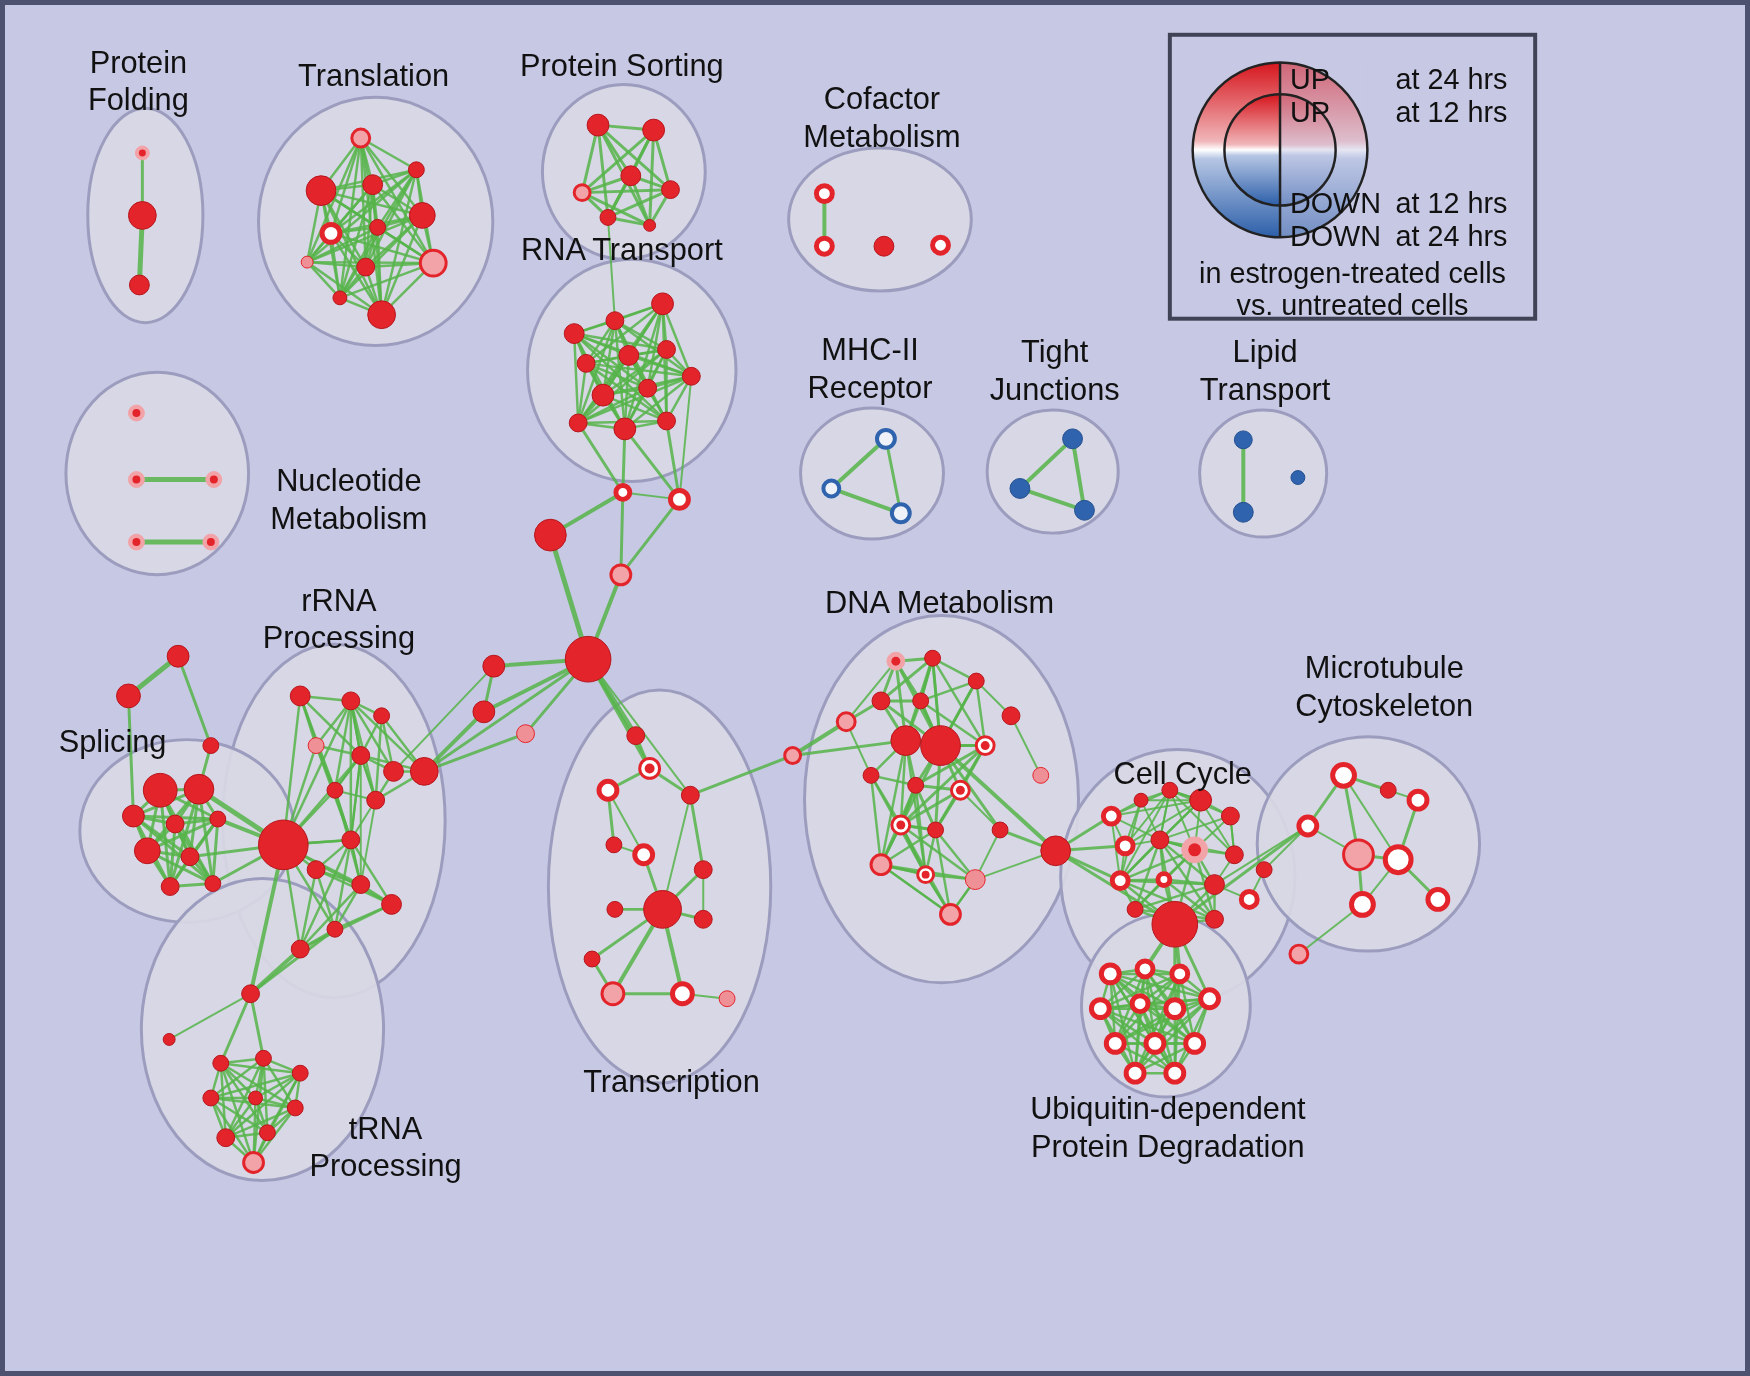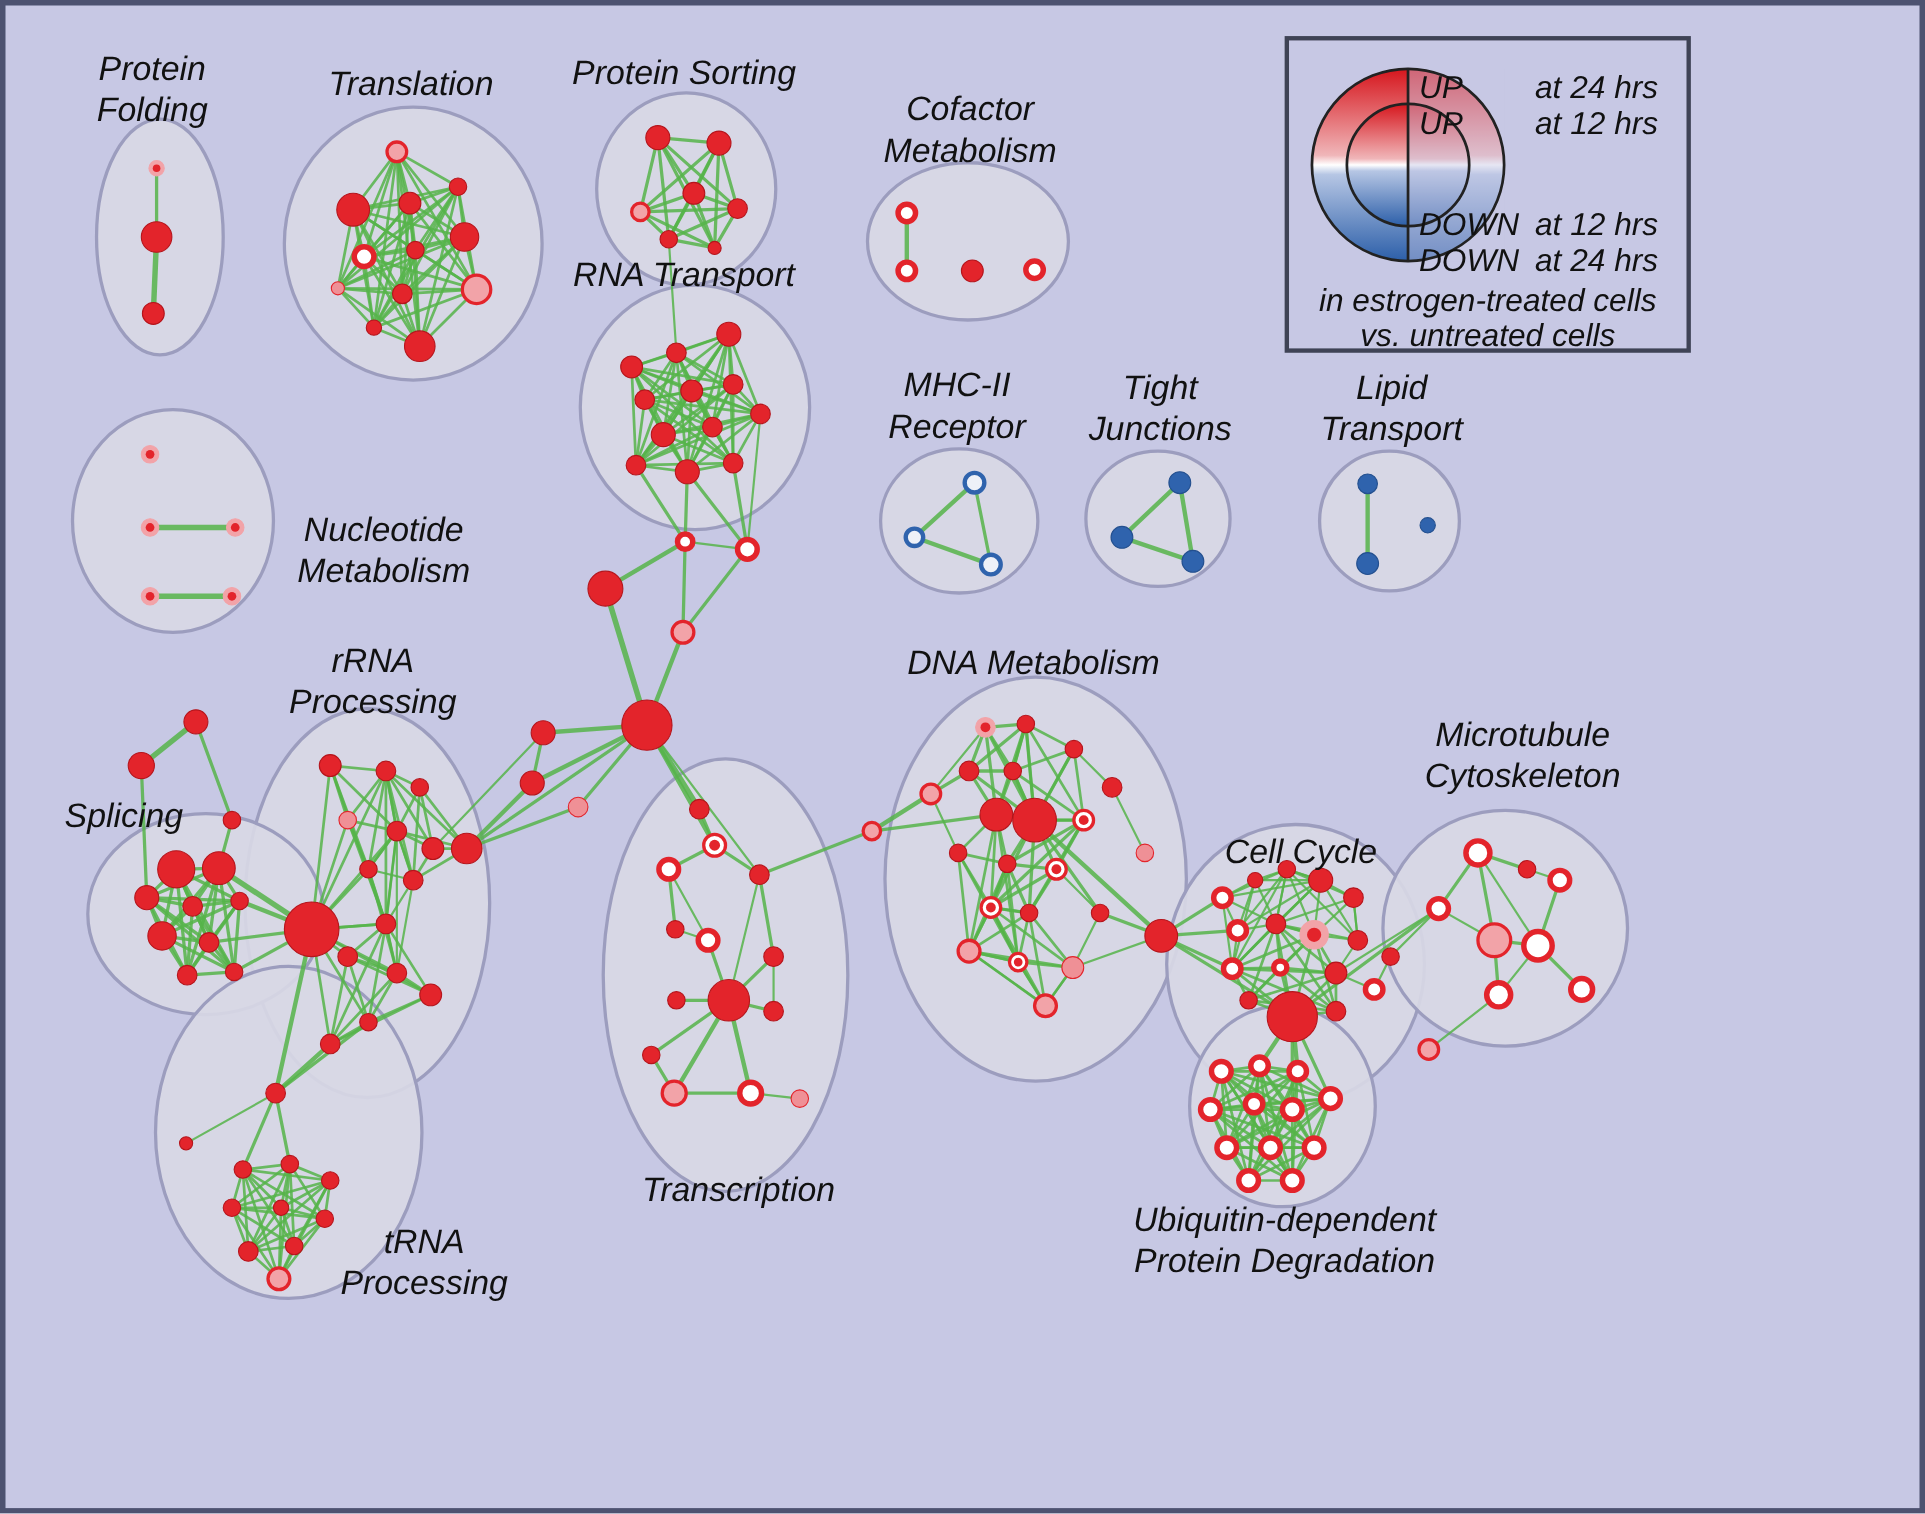--- a/index.html
+++ b/index.html
@@ -10,21 +10,21 @@
     border:5px solid #4d5270;
     background:#c7c8e4;
     overflow:hidden;
     font-family:"Liberation Sans", sans-serif;
   }
   svg{display:block;width:100%;height:100%;}
 </style>
 </head>
 <body>
 
-<div class="page" style="background: rgb(199, 200, 228); border-color: rgb(77, 82, 112); font-style: italic;">
+<div class="page" style="background: rgb(199, 200, 228); border-color: rgb(77, 82, 112);">
   <svg id="net" viewBox="0 0 1750 1376" xmlns="http://www.w3.org/2000/svg">
       <defs>
         <linearGradient id="ud" x1="0" y1="0" x2="0" y2="1">
           <stop offset="0" stop-color="#d6161d"></stop>
           <stop offset="0.45" stop-color="#f0b6b9"></stop>
           <stop offset="0.5" stop-color="#ffffff"></stop>
           <stop offset="0.55" stop-color="#b6c6e4"></stop>
           <stop offset="1" stop-color="#2c5fa9"></stop>
         </linearGradient>
       </defs>

